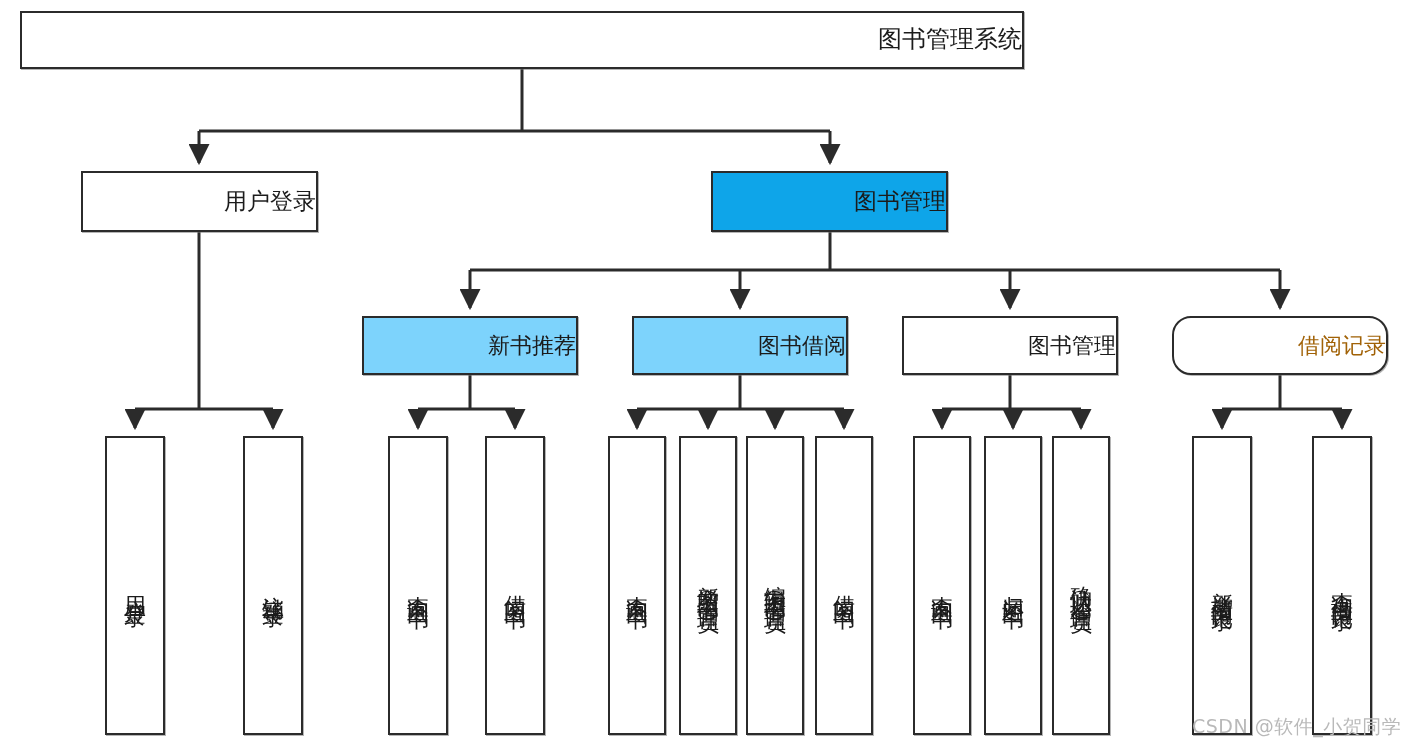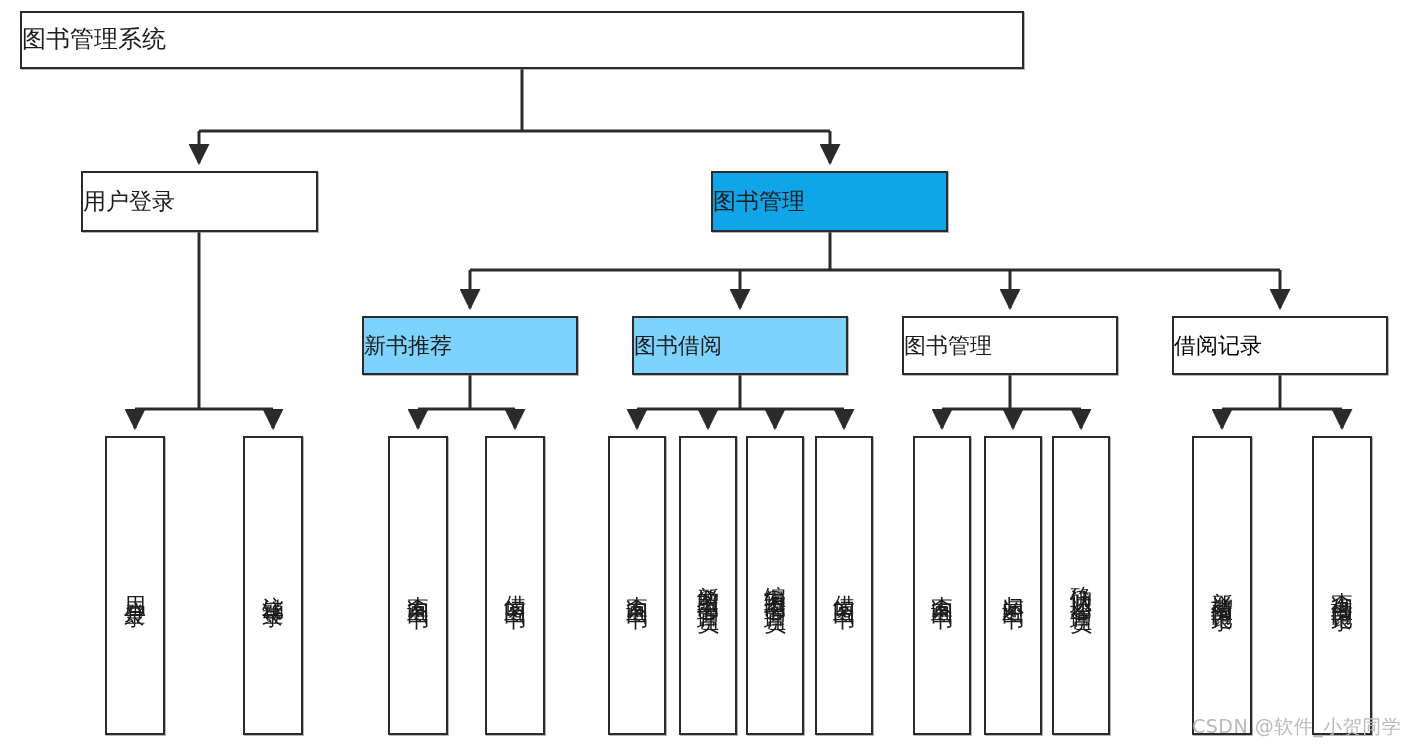--- a/index.html
+++ b/index.html
@@ -27,21 +27,21 @@
     pointer-events: none;
   }
   .node {
     position: absolute;
     box-sizing: border-box;
     background: #ffffff;
     border: 2px solid #2b2b2b;
     box-shadow: 1px 1px 0 rgba(120,120,120,0.55);
     display: flex;
     align-items: center;
-    justify-content: flex-start;
+    justify-content: flex-end;
     color: #1b1b1b;
   }
   .node .label {
     text-align: center;
     line-height: 1.15;
     white-space: nowrap;
   }
   .node.root .label { font-size: 24px; }
   .node.lvl2 .label { font-size: 23px; }
   .node.lvl3 .label { font-size: 22px; }
@@ -151,21 +151,21 @@
 
   <div class="node lvl3" style="left: 362px; top: 316px; width: 216px; height: 59px; border-color: rgb(43, 43, 43); background: #7dd3fc; color: rgb(27, 27, 27);">
     <span class="label">新书推荐</span>
   </div>
   <div class="node lvl3" style="left: 632px; top: 316px; width: 216px; height: 59px; border-color: rgb(43, 43, 43); background: #7dd3fc; color: rgb(27, 27, 27);">
     <span class="label">图书借阅</span>
   </div>
   <div class="node lvl3" style="left: 902px; top: 316px; width: 216px; height: 59px; border-color: rgb(43, 43, 43); background: rgb(255, 255, 255); color: rgb(27, 27, 27);">
     <span class="label">图书管理</span>
   </div>
-  <div class="node lvl3" style="left: 1172px; top: 316px; width: 216px; height: 59px; border-color: rgb(43, 43, 43); background: rgb(255, 255, 255); color: #000000;">
+  <div class="node lvl3" style="left: 1172px; top: 316px; width: 216px; height: 59px; border-color: rgb(43, 43, 43); background: rgb(255, 255, 255); color: #a16207; border-radius: 19px;">
     <span class="label">借阅记录</span>
   </div>
 
   <div class="node leaf" style="left: 105px; top: 436px; width: 60px; height: 299px; border-color: rgb(43, 43, 43); background: rgb(255, 255, 255); color: rgb(27, 27, 27);">
     <span class="label">用户登录</span>
   </div>
   <div class="node leaf" style="left: 243px; top: 436px; width: 60px; height: 299px; border-color: rgb(43, 43, 43); background: rgb(255, 255, 255); color: rgb(27, 27, 27);">
     <span class="label">注销登录</span>
   </div>
   <div class="node leaf" style="left: 388px; top: 436px; width: 60px; height: 299px; border-color: rgb(43, 43, 43); background: rgb(255, 255, 255); color: rgb(27, 27, 27);">

